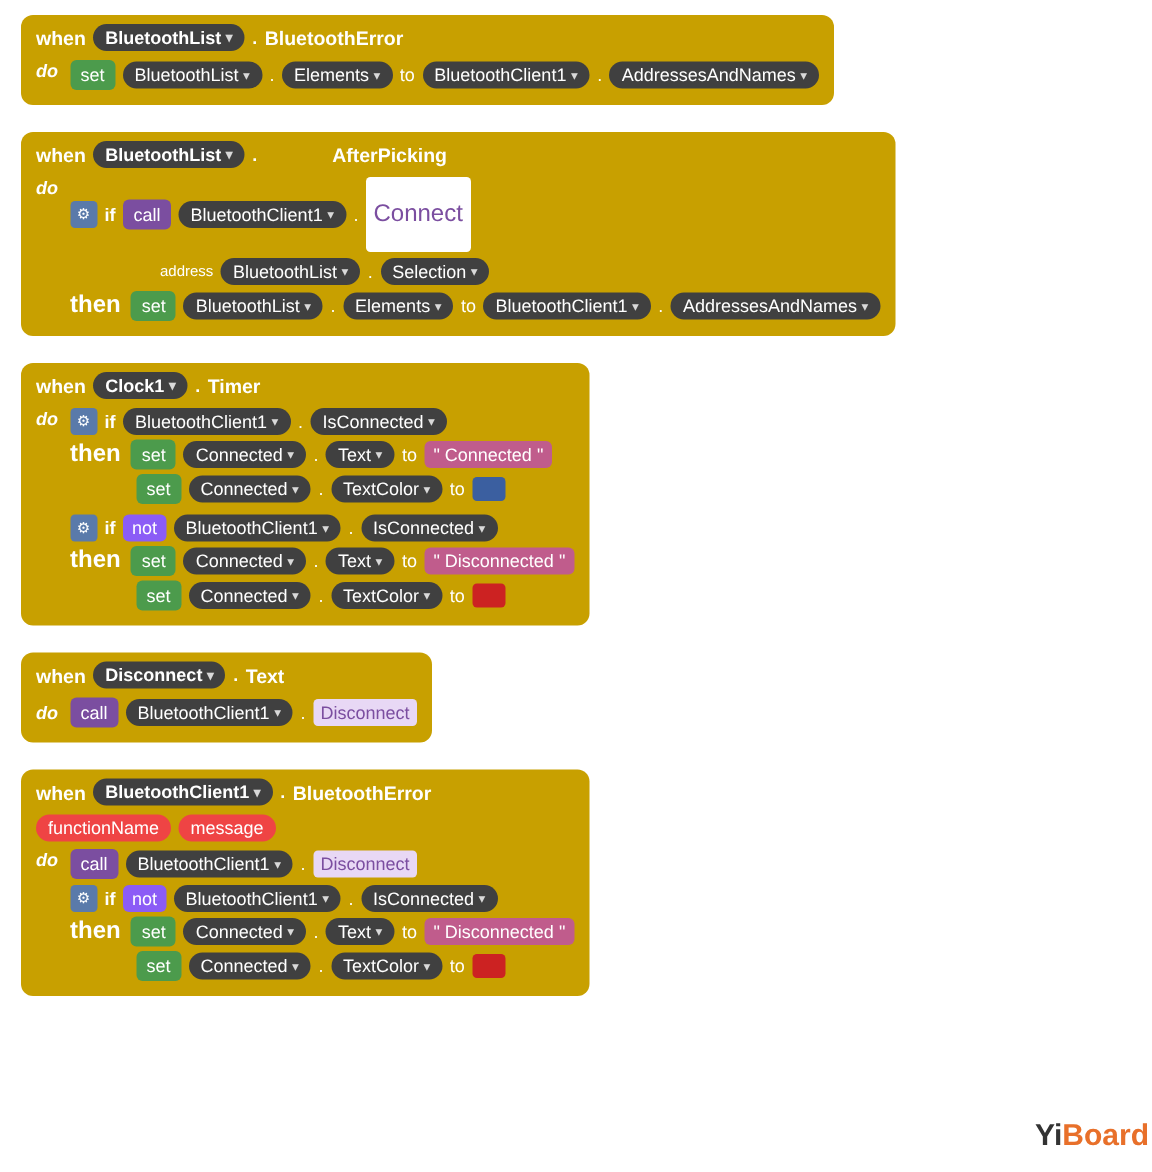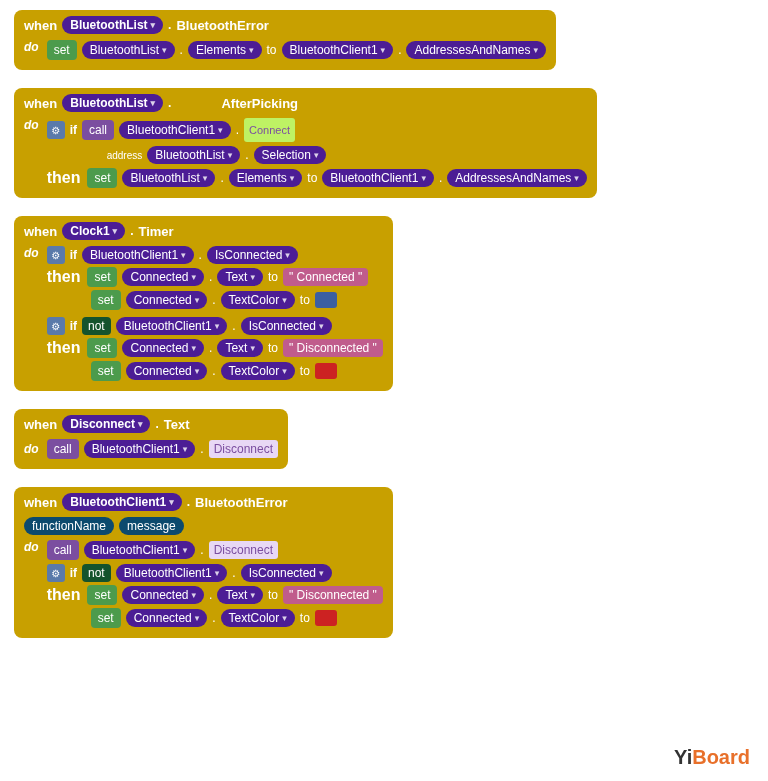--- a/index.html
+++ b/index.html
@@ -18,21 +18,21 @@
       display: flex;
       flex-direction: column;
       gap: 18px;
       justify-content: flex-end;
     }
     .block-set { background: #4c9b4c; border-radius: 4px; padding: 3px 7px; display: inline-flex; align-items: center; gap: 3px; color: #fff; font-size: 12px; }
     .block-call { background: #7b4ea0; border-radius: 4px; padding: 3px 7px; display: inline-flex; align-items: center; gap: 3px; color: #fff; font-size: 12px; }
     .block-string { background: #c05c8c; border-radius: 4px; padding: 2px 6px; color: #fff; font-size: 12px; }
     .block-color-blue { background: #3b5fa0; border-radius: 3px; width: 22px; height: 16px; display: inline-block; }
     .block-color-red { background: #cc2222; border-radius: 3px; width: 22px; height: 16px; display: inline-block; }
-    .block-not { background: #14532d; border-radius: 4px; padding: 2px 6px; color: #fff; font-size: 12px; display: inline-flex; align-items: center; gap: 3px; }
+    .block-not { background: #8b5cf6; border-radius: 4px; padding: 2px 6px; color: #fff; font-size: 12px; display: inline-flex; align-items: center; gap: 3px; }
 
     .dropdown-arrow { font-size: 9px; color: rgba(255,255,255,0.8); margin-left: 1px; }
 
     .event-header {
       display: flex;
       align-items: center;
       gap: 5px;
       margin-bottom: 6px;
       color: #fff;
       font-weight: bold;
@@ -47,44 +47,44 @@
 
     .gear-icon {
       background: #5a7aaa;
       border-radius: 3px;
       width: 18px; height: 18px;
       display: inline-flex; align-items: center; justify-content: center;
       color: #fff; font-size: 10px;
     }
 
     .component-pill {
-      background: #4c1d95;
+      background: #404040;
       border-radius: 12px;
       padding: 2px 8px;
       color: #fff;
       font-size: 12px;
       display: inline-flex;
       align-items: center;
       gap: 2px;
     }
 
     .param-pill {
-      background: #0c4a6e;
+      background: #ef4444;
       border-radius: 10px;
       padding: 2px 8px;
       color: #fff;
       font-size: 12px;
       display: inline-flex;
       align-items: center;
     }
 
     .brand {
       position: absolute;
       bottom: 12px;
-      right: 18px;
+      right: 2px;
       font-size: 20px;
       font-weight: bold;
     }
     .brand-yi { color: #333; }
     .brand-board { color: #e8702a; }
 
     .dot { color: #fff; font-size: 12px; }
   </style>
 </head>
 <body>
@@ -129,21 +129,21 @@
       <div style="display:flex; align-items:flex-start; gap:6px;">
         <span class="label-do">do</span>
         <div style="display:flex;flex-direction:column;gap:4px;">
 
           <div class="row">
             <span class="gear-icon">⚙</span>
             <span style="color:#fff;font-weight:bold;font-size:12px;">if</span>
             <span class="block-call">call</span>
             <span class="component-pill">BluetoothClient1<span class="dropdown-arrow">▾</span></span>
             <span class="dot">.</span>
-            <span style="color:#7b4ea0;background:#bef264;border-radius:3px;padding:6px 5px;font-size:11px;">Connect</span>
+            <span style="color:#7b4ea0;background:#ffffff;border-radius:3px;padding:16px 5px;font-size:16px;">Connect</span>
           </div>
 
           <div class="row" style="margin-left:60px;">
             <span style="color:#fff;font-size:10px;">address</span>
             <span class="component-pill">BluetoothList<span class="dropdown-arrow">▾</span></span>
             <span class="dot">.</span>
             <span class="component-pill">Selection<span class="dropdown-arrow">▾</span></span>
           </div>
 
           <div class="row">

